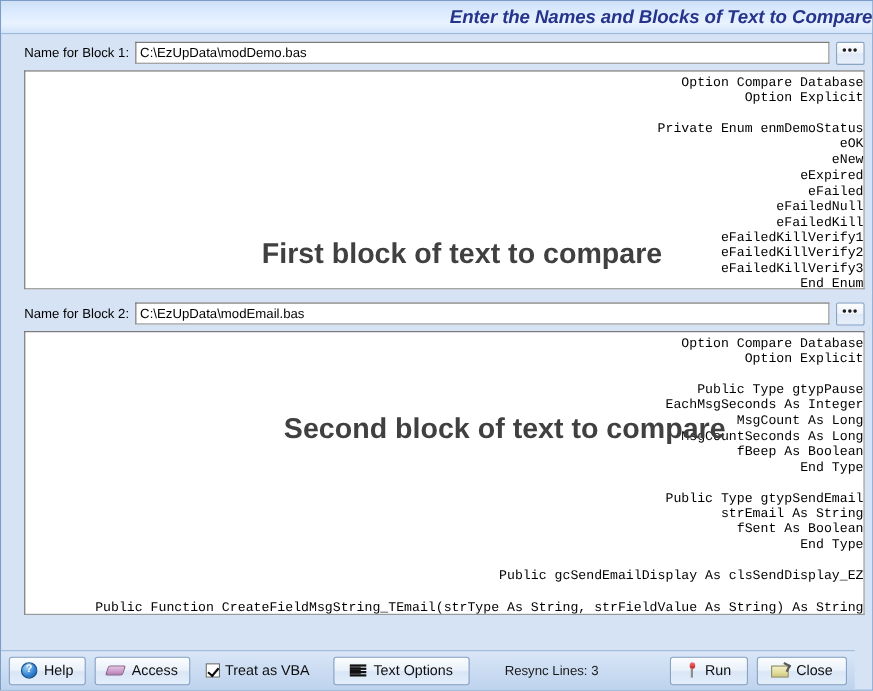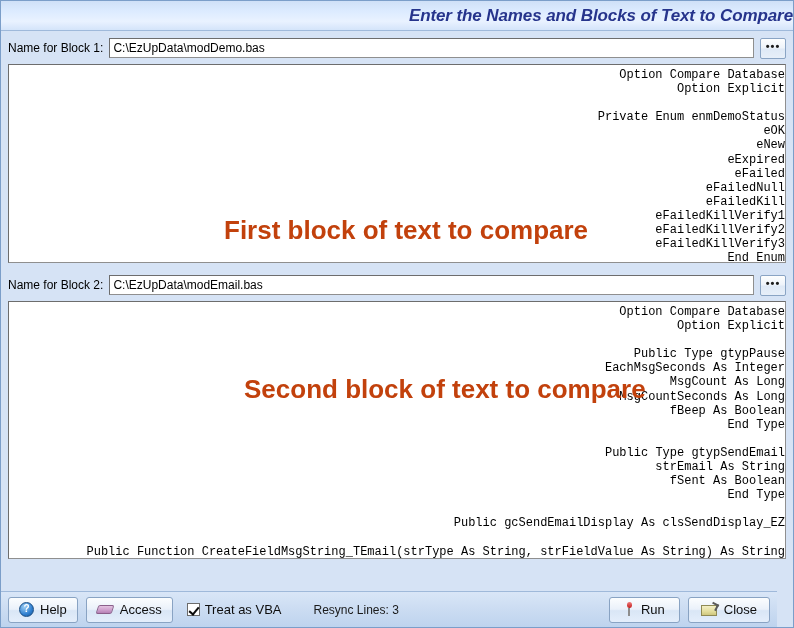--- a/index.html
+++ b/index.html
@@ -111,21 +111,21 @@
     font-size: 17px;
     font-style: italic;
     font-weight: bold;
     color: #26348c;
     letter-spacing: -0.1px;
     white-space: nowrap;
   }
 
   
   .content {
-    padding: 6px 7px 0 7px;
+    padding: 6px 7px 0 21px;
     box-sizing: border-box;
   }
   .name-row {
     display: flex;
     align-items: center;
     height: 22px;
     margin-bottom: 5px;
   }
   .name-label {
     font-size: 12px;
@@ -192,21 +192,21 @@
     color: #000;
     white-space: pre;
     position: relative;
     z-index: 1;
     text-align: right;
   }
   .overlay-label {
     position: absolute;
     font-size: 26px;
     font-weight: bold;
-    color: #c2410c;
+    color: #404040;
     white-space: nowrap;
     z-index: 2;
     pointer-events: none;
   }
   .overlay-label.first { left: 215px; top: 150px; }
   .overlay-label.second { left: 202px; top: 72px; margin-left: 33px; }
 
   
   .toolbar {
     position: absolute;
@@ -463,20 +463,26 @@
           <span class="icon-eraser"></span>
         </span>
       <span class="btn-label">Access</span>
     </div>
 
     <div class="checkbox-item">
       <span class="checkbox-box checked"></span>
       <span>Treat as VBA</span>
     </div>
 
+    <div class="tbtn" style="margin-left:22px;padding:0 14px;">
+      <span class="bicon">
+          <span class="icon-lines"></span>
+        </span>
+      <span class="btn-label">Text Options</span>
+    </div>
 
     <span class="status-text">Resync Lines: 3</span>
 
     <span class="spacer"></span>
 
     <div class="tbtn" style="padding:0 14px;">
       <span class="bicon">
           <span class="icon-run"></span>
         </span>
       <span class="btn-label">Run</span>

